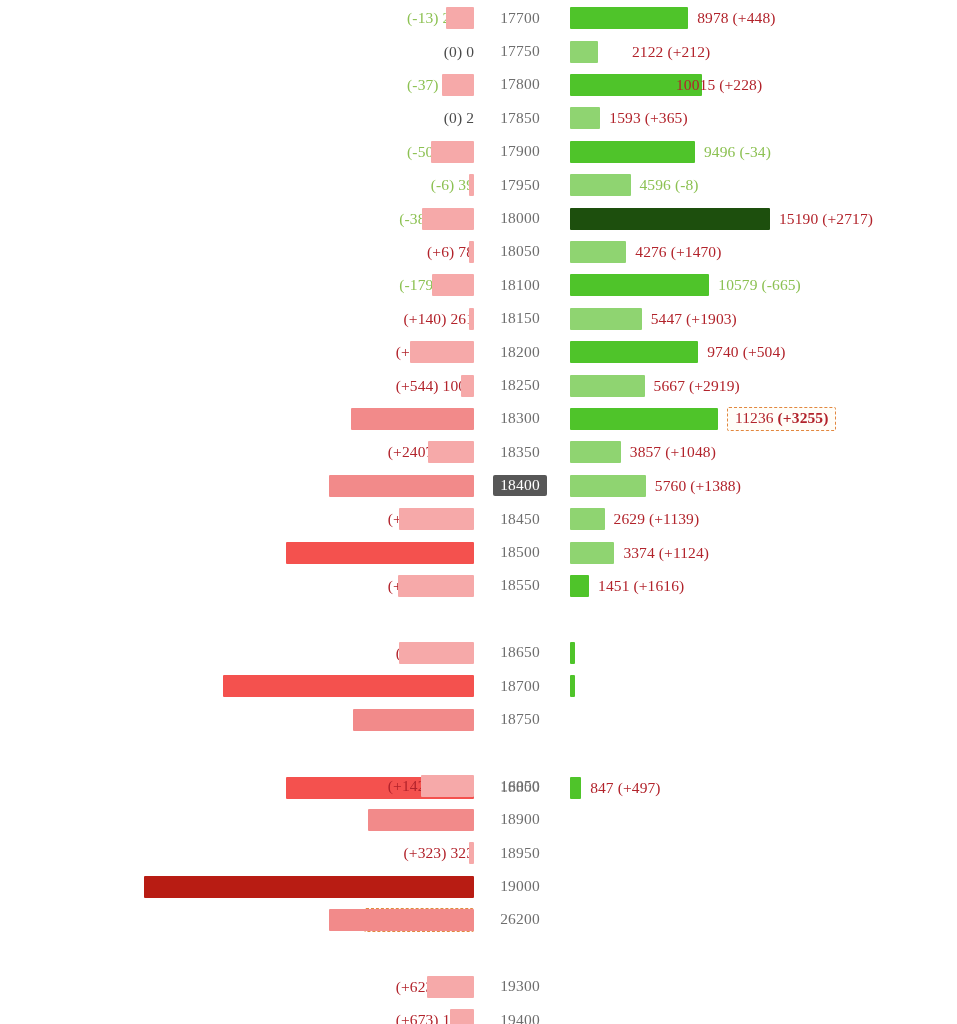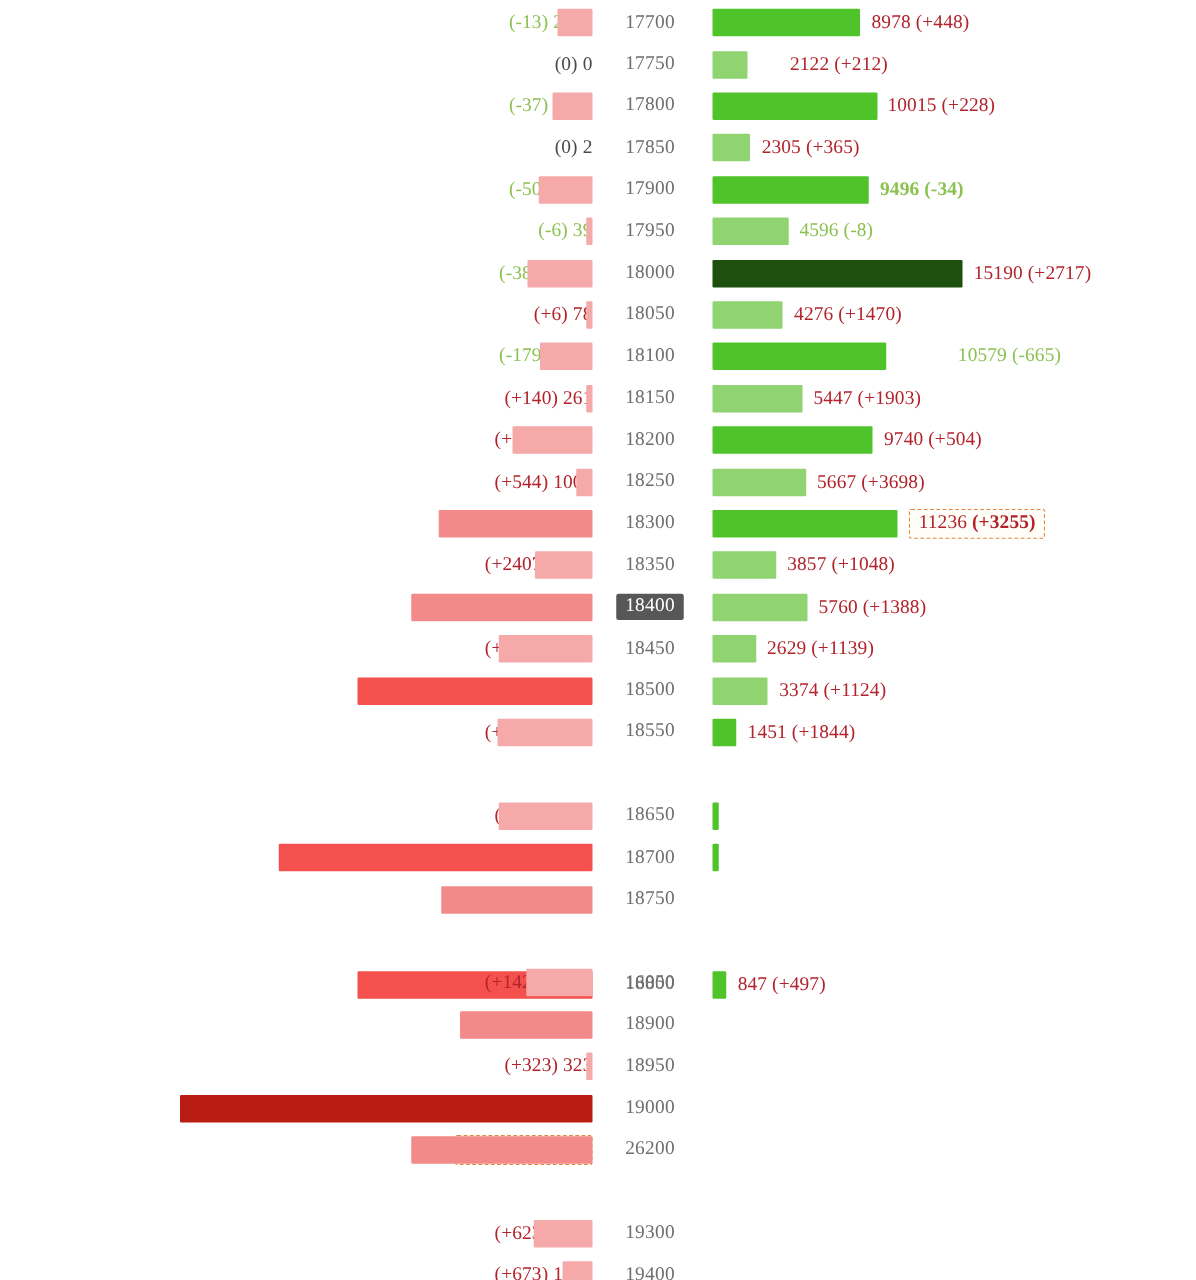--- a/index.html
+++ b/index.html
@@ -96,52 +96,52 @@
       </div>
       <div class="cell put-bar-wrap">
         <div class="put-bar" style="width: 32.0602px; background: rgb(246, 169, 169);"></div>
       </div>
       <div class="cell strike">
         <span class="pill">17800</span>
       </div>
       <div class="cell call-bar-wrap" style="width: 131.863px;">
         <div class="call-bar" style="width: 131.863px; background: rgb(79, 196, 42);"></div>
       </div>
-      <div class="cell call-label" style="left: 710px;">
+      <div class="cell call-label" style="left: 676px;">
         <span><span class="t-red">10015</span> <span class="t-red">(+228)</span></span>
       </div>
     </div>
     <div class="row" style="top: 101.7px;">
       <div class="cell put-label">
         <span><span class="t-grey">(0)</span> <span class="t-grey">2</span></span>
       </div>
       <div class="cell strike">
         <span class="pill">17850</span>
       </div>
       <div class="cell call-bar-wrap" style="width: 30.3489px;">
         <div class="call-bar" style="width: 30.3489px; background: rgb(143, 212, 113);"></div>
       </div>
       <div class="cell call-label" style="left: 609.349px;">
-        <span><span class="t-red">2305</span> <span class="t-red">(+365)</span></span>
+        <span><span class="t-red">1593</span> <span class="t-red">(+365)</span></span>
       </div>
     </div>
     <div class="row" style="top: 135.1px;">
       <div class="cell put-label">
         <span><span class="t-green">(-50)</span> <span class="t-green">3321</span></span>
       </div>
       <div class="cell put-bar-wrap">
         <div class="put-bar" style="width: 42.6399px; background: rgb(246, 169, 169);"></div>
       </div>
       <div class="cell strike">
         <span class="pill">17900</span>
       </div>
       <div class="cell call-bar-wrap" style="width: 125.03px;">
         <div class="call-bar" style="width: 125.03px; background: rgb(79, 196, 42);"></div>
       </div>
-      <div class="cell call-label" style="left: 704.03px; font-weight: bold;">
+      <div class="cell call-label" style="left: 704.03px;">
         <span><span class="t-green">9496</span> <span class="t-green">(-34)</span></span>
       </div>
     </div>
     <div class="row" style="top: 168.5px;">
       <div class="cell put-label">
         <span><span class="t-green">(-6)</span> <span class="t-green">39</span></span>
       </div>
       <div class="cell put-bar-wrap">
         <div class="put-bar" style="width: 5px; background: rgb(246, 169, 169);"></div>
       </div>
@@ -195,21 +195,21 @@
       </div>
       <div class="cell put-bar-wrap">
         <div class="put-bar" style="width: 42.4216px; background: rgb(246, 169, 169);"></div>
       </div>
       <div class="cell strike">
         <span class="pill">18100</span>
       </div>
       <div class="cell call-bar-wrap" style="width: 139.289px;">
         <div class="call-bar" style="width: 139.289px; background: rgb(79, 196, 42);"></div>
       </div>
-      <div class="cell call-label" style="left: 718.289px; margin-left: 48px;">
+      <div class="cell call-label" style="left: 718.289px;">
         <span><span class="t-green">10579</span> <span class="t-green">(-665)</span></span>
       </div>
     </div>
     <div class="row" style="top: 302.1px;">
       <div class="cell put-label">
         <span><span class="t-red">(+140)</span> <span class="t-red">261</span></span>
       </div>
       <div class="cell put-bar-wrap">
         <div class="put-bar" style="width: 5px; background: rgb(246, 169, 169);"></div>
       </div>
@@ -247,21 +247,21 @@
       <div class="cell put-bar-wrap">
         <div class="put-bar" style="width: 12.8651px; background: rgb(246, 169, 169);"></div>
       </div>
       <div class="cell strike">
         <span class="pill">18250</span>
       </div>
       <div class="cell call-bar-wrap" style="width: 74.6149px;">
         <div class="call-bar" style="width: 74.6149px; background: rgb(143, 212, 113);"></div>
       </div>
       <div class="cell call-label" style="left: 653.615px;">
-        <span><span class="t-red">5667</span> <span class="t-red">(+3698)</span></span>
+        <span><span class="t-red">5667</span> <span class="t-red">(+2919)</span></span>
       </div>
     </div>
     <div class="row" style="top: 402.3px;">
       <div class="cell put-label">
         <span><span class="t-red">(+1764)</span> <span class="t-red">9588</span></span>
       </div>
       <div class="cell put-bar-wrap">
         <div class="put-bar" style="width: 123.105px; background: rgb(242, 138, 138);"></div>
       </div>
       <div class="cell strike">
@@ -349,21 +349,21 @@
       <div class="cell put-bar-wrap">
         <div class="put-bar" style="width: 76.2793px; background: rgb(246, 169, 169);"></div>
       </div>
       <div class="cell strike">
         <span class="pill">18550</span>
       </div>
       <div class="cell call-bar-wrap" style="width: 19.1047px;">
         <div class="call-bar" style="width: 19.1047px; background: rgb(79, 196, 42);"></div>
       </div>
       <div class="cell call-label" style="left: 598.105px;">
-        <span><span class="t-red">1451</span> <span class="t-red">(+1844)</span></span>
+        <span><span class="t-red">1451</span> <span class="t-red">(+1616)</span></span>
       </div>
     </div>
     <div class="row" style="top: 636.1px;">
       <div class="cell put-label">
         <span><span class="t-red">(+917)</span> <span class="t-red">5831</span></span>
       </div>
       <div class="cell put-bar-wrap">
         <div class="put-bar" style="width: 74.8669px; background: rgb(246, 169, 169);"></div>
       </div>
       <div class="cell strike">

